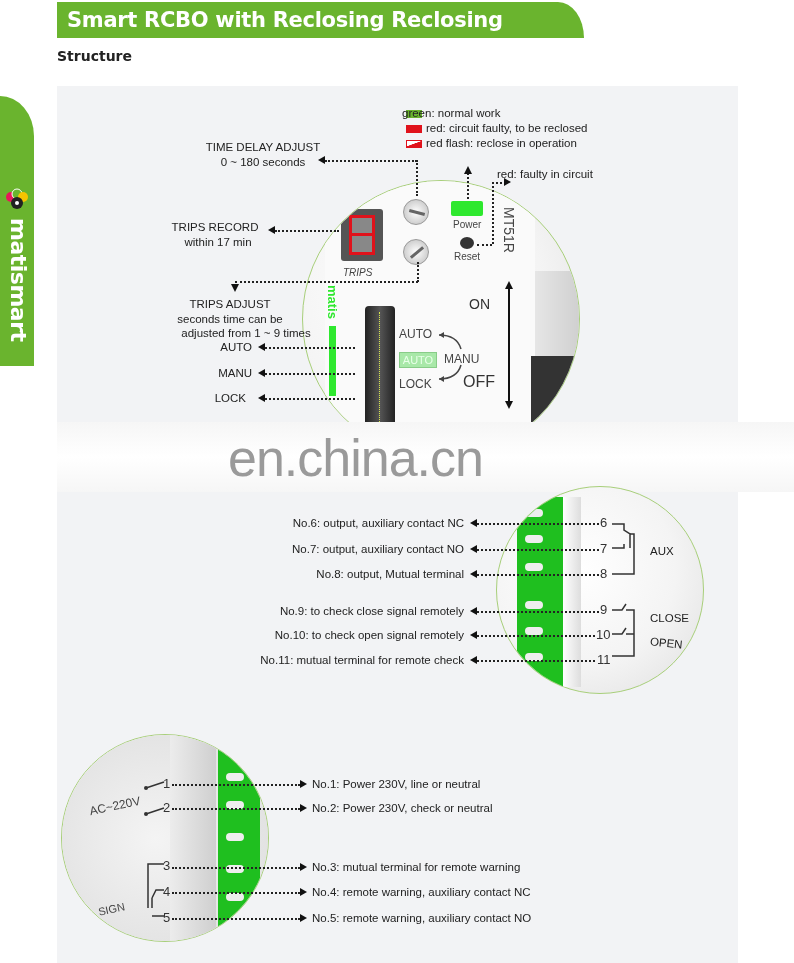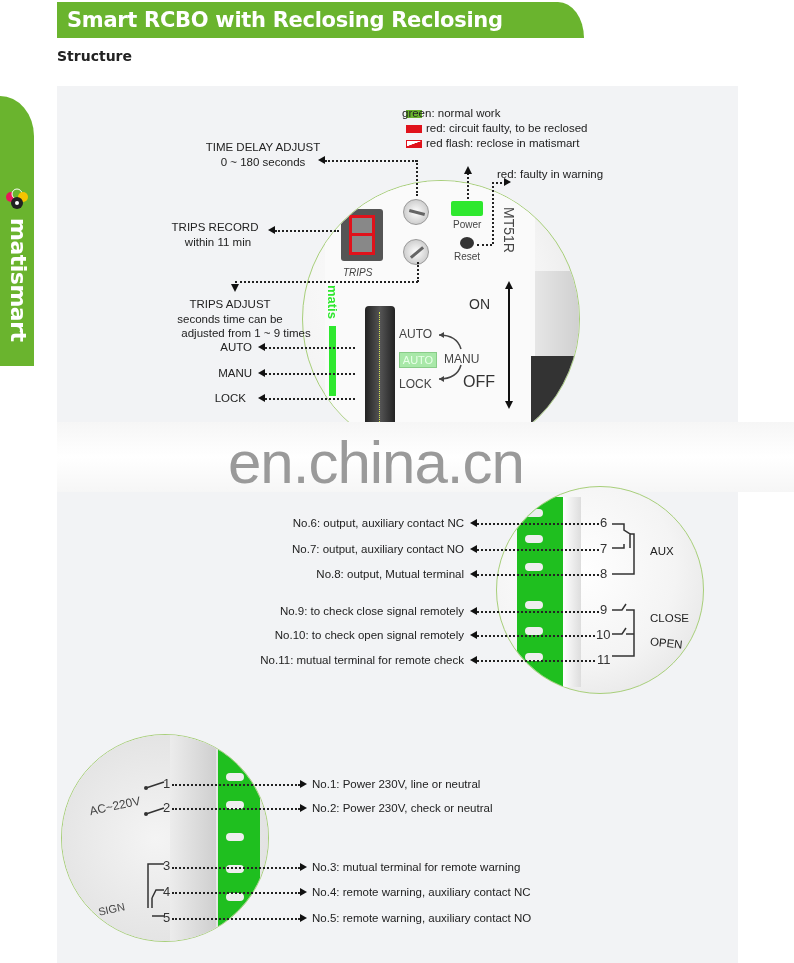--- a/index.html
+++ b/index.html
@@ -51,21 +51,21 @@
   .arr-u { position: absolute; width: 0; height: 0; border-left: 4px solid transparent; border-right: 4px solid transparent; border-bottom: 8px solid #111; }
   .arr-d { position: absolute; width: 0; height: 0; border-left: 4px solid transparent; border-right: 4px solid transparent; border-top: 8px solid #111; }
 
   .legend-sw { position: absolute; width: 16px; height: 8px; }
 
   .watermark-band {
     position: absolute; left: 57px; top: 422px; width: 737px; height: 70px;
     background: linear-gradient(#f6f6f6, #ffffff 50%, #f6f6f6);
   }
   .watermark {
-    position: absolute; left: 228px; top: 428px; font-size: 60px; color: #9a9a9a;
+    position: absolute; left: 228px; top: 428px; font-size: 52px; color: #9a9a9a;
     font-family: "Liberation Sans", sans-serif; letter-spacing: -1px;
   }
   .term-num { position: absolute; font-size: 13px; color: #333; }
 </style>
 </head>
 <body>
 
 <div class="title-bar">Smart RCBO with Reclosing Reclosing Device</div>
 <div class="subtitle">Structure</div>
 
@@ -130,39 +130,39 @@
   <div style="position:absolute; left:205px; top:108px; width:2px; height:112px; background:#111;"></div>
   <div class="arr-u" style="left:202px; top:100px;"></div>
   <div class="arr-d" style="left:202px; top:220px;"></div>
 </div>
 
 <div class="legend-sw" style="left:406px; top:110px; background:#6ab42e;"></div>
 <div class="lbl" style="left:402px; top:106px;">green: normal  work</div>
 <div class="legend-sw" style="left:406px; top:125px; background:#e0121b;"></div>
 <div class="lbl" style="left:426px; top:121px;">red: circuit faulty, to be reclosed</div>
 <div class="legend-sw" style="left:406px; top:140px; background:linear-gradient(160deg,#fff 45%,#e0121b 50%); border:1px solid #e0121b;"></div>
-<div class="lbl" style="left:426px; top:136px;">red flash: reclose in matismart</div>
+<div class="lbl" style="left:426px; top:136px;">red flash: reclose in operation</div>
 
 <div class="dot-v" style="left:467px; top:173px; height:26px;"></div>
 <div class="arr-u" style="left:464px; top:166px;"></div>
 
-<div class="lbl" style="left:497px; top:167px;">red: faulty in warning</div>
+<div class="lbl" style="left:497px; top:167px;">red: faulty in circuit</div>
 <div class="dot-h" style="left:492px; top:182px; width:14px;"></div>
 <div class="arr-r" style="left:504px; top:178px;"></div>
 <div class="dot-v" style="left:492px; top:182px; height:62px;"></div>
 <div class="dot-h" style="left:477px; top:244px; width:15px;"></div>
 
 <div class="lbl c" style="left:203px; top:140px; width:120px;">TIME DELAY ADJUST</div>
 <div class="lbl c" style="left:203px; top:155px; width:120px;">0 ~ 180 seconds</div>
 <div class="arr-l" style="left:318px; top:156px;"></div>
 <div class="dot-h" style="left:325px; top:160px; width:92px;"></div>
 <div class="dot-v" style="left:416px; top:160px; height:36px;"></div>
 
 <div class="lbl c" style="left:165px; top:220px; width:100px;">TRIPS RECORD</div>
-<div class="lbl c" style="left:168px; top:235px; width:100px;">within 11 min</div>
+<div class="lbl c" style="left:168px; top:235px; width:100px;">within 17 min</div>
 <div class="arr-l" style="left:268px; top:226px;"></div>
 <div class="dot-h" style="left:275px; top:230px; width:64px;"></div>
 
 <div class="dot-h" style="left:235px; top:281px; width:183px;"></div>
 <div class="dot-v" style="left:417px; top:262px; height:20px;"></div>
 <div class="arr-d" style="left:231px; top:284px;"></div>
 <div class="lbl c" style="left:150px; top:297px; width:160px;">TRIPS ADJUST</div>
 <div class="lbl c" style="left:150px; top:312px; width:160px;">seconds time can be</div>
 <div class="lbl c" style="left:166px; top:326px; width:160px;">adjusted from 1 ~ 9 times</div>
 

